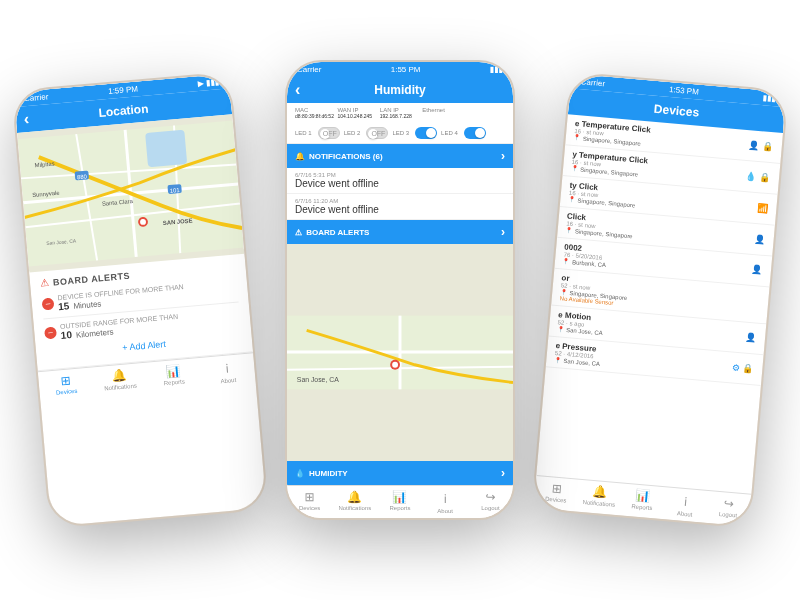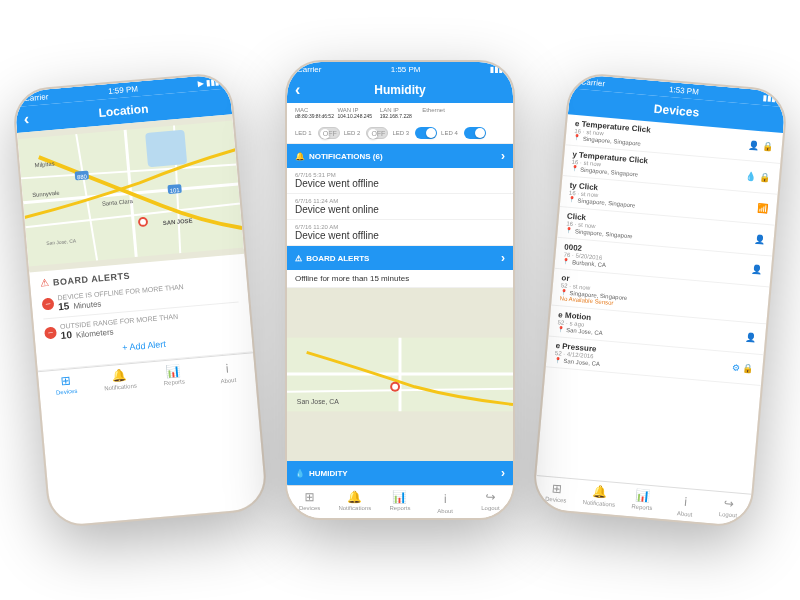--- a/index.html
+++ b/index.html
@@ -574,36 +574,31 @@
             <span>NOTIFICATIONS (6)</span>
           </span>
           <span class="chevron-right"></span>
         </div>
 
         <div class="notif-item">
           <div class="notif-time">6/7/16 5:31 PM</div>
           <div class="notif-text">Device went offline</div>
         </div>
         <div class="notif-item">
-          <div class="notif-time">6/7/16 11:24 AM</div>
-          <div class="notif-text">Device went online</div>
-        </div>
-        <div class="notif-item">
           <div class="notif-time">6/7/16 11:20 AM</div>
           <div class="notif-text">Device went offline</div>
         </div>
 
         <div class="section-blue-header">
           <span style="display:flex;align-items:center;gap:4px;">
             <span>⚠</span>
             <span>BOARD ALERTS</span>
           </span>
           <span class="chevron-right"></span>
         </div>
-        <div class="board-alert-text">Offline for more than 15 minutes</div>
 
         <div class="map-small">
           <svg width="100%" height="100%" viewBox="0 0 230 75" xmlns="http://www.w3.org/2000/svg">
             <rect width="230" height="75" fill="#e8f0d8"></rect>
             <line x1="0" y1="37" x2="230" y2="37" stroke="#fff" stroke-width="3"></line>
             <line x1="115" y1="0" x2="115" y2="75" stroke="#fff" stroke-width="3"></line>
             <line x1="0" y1="55" x2="230" y2="52" stroke="#fff" stroke-width="2"></line>
             <path d="M20,15 Q70,30 130,50 Q175,62 230,68" stroke="#f5c518" stroke-width="3" fill="none"></path>
             <text x="10" y="68" font-size="7" fill="#555">San Jose, CA</text>
             <circle cx="110" cy="50" r="5" fill="#e74c3c"></circle>

